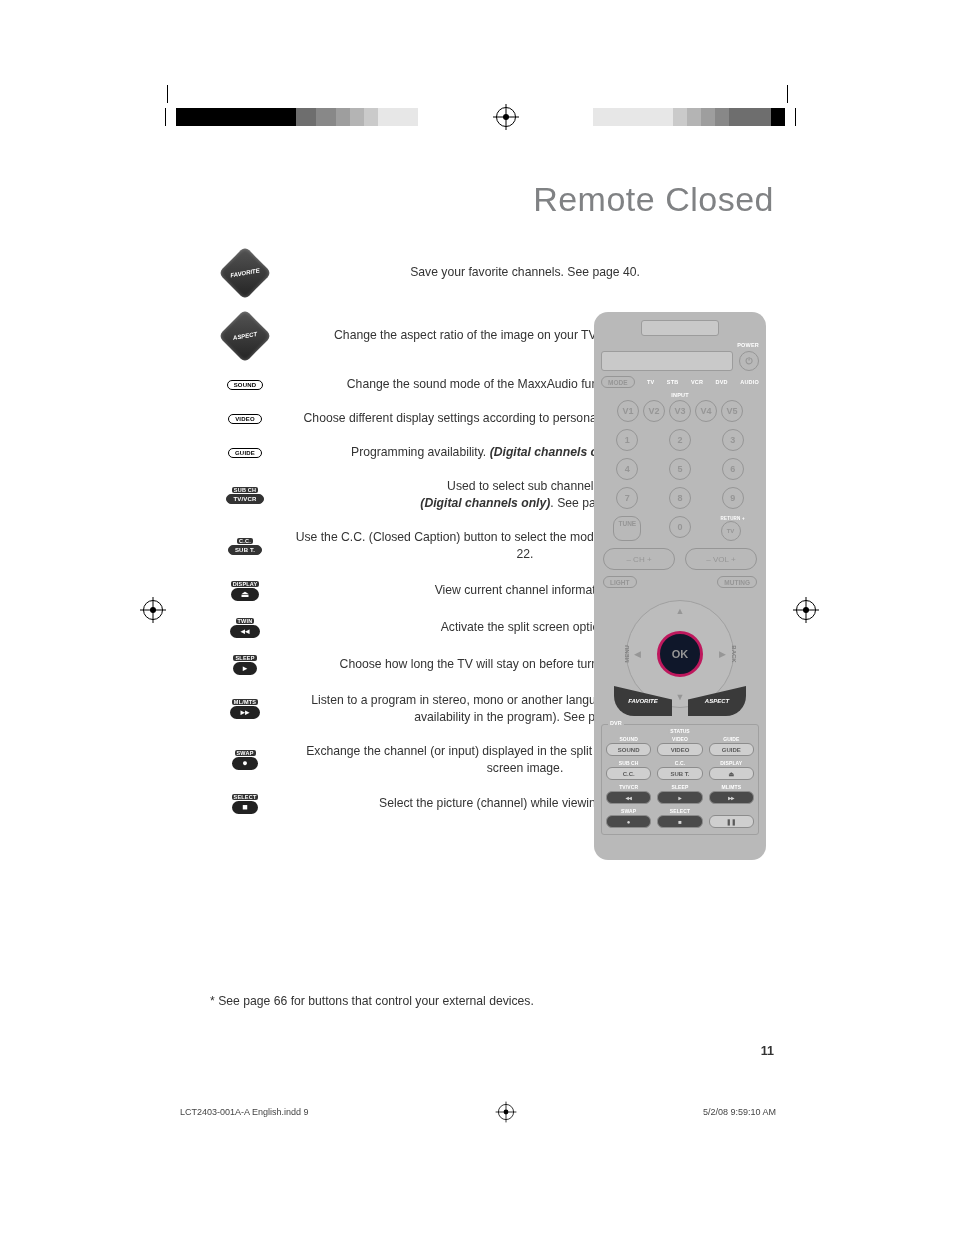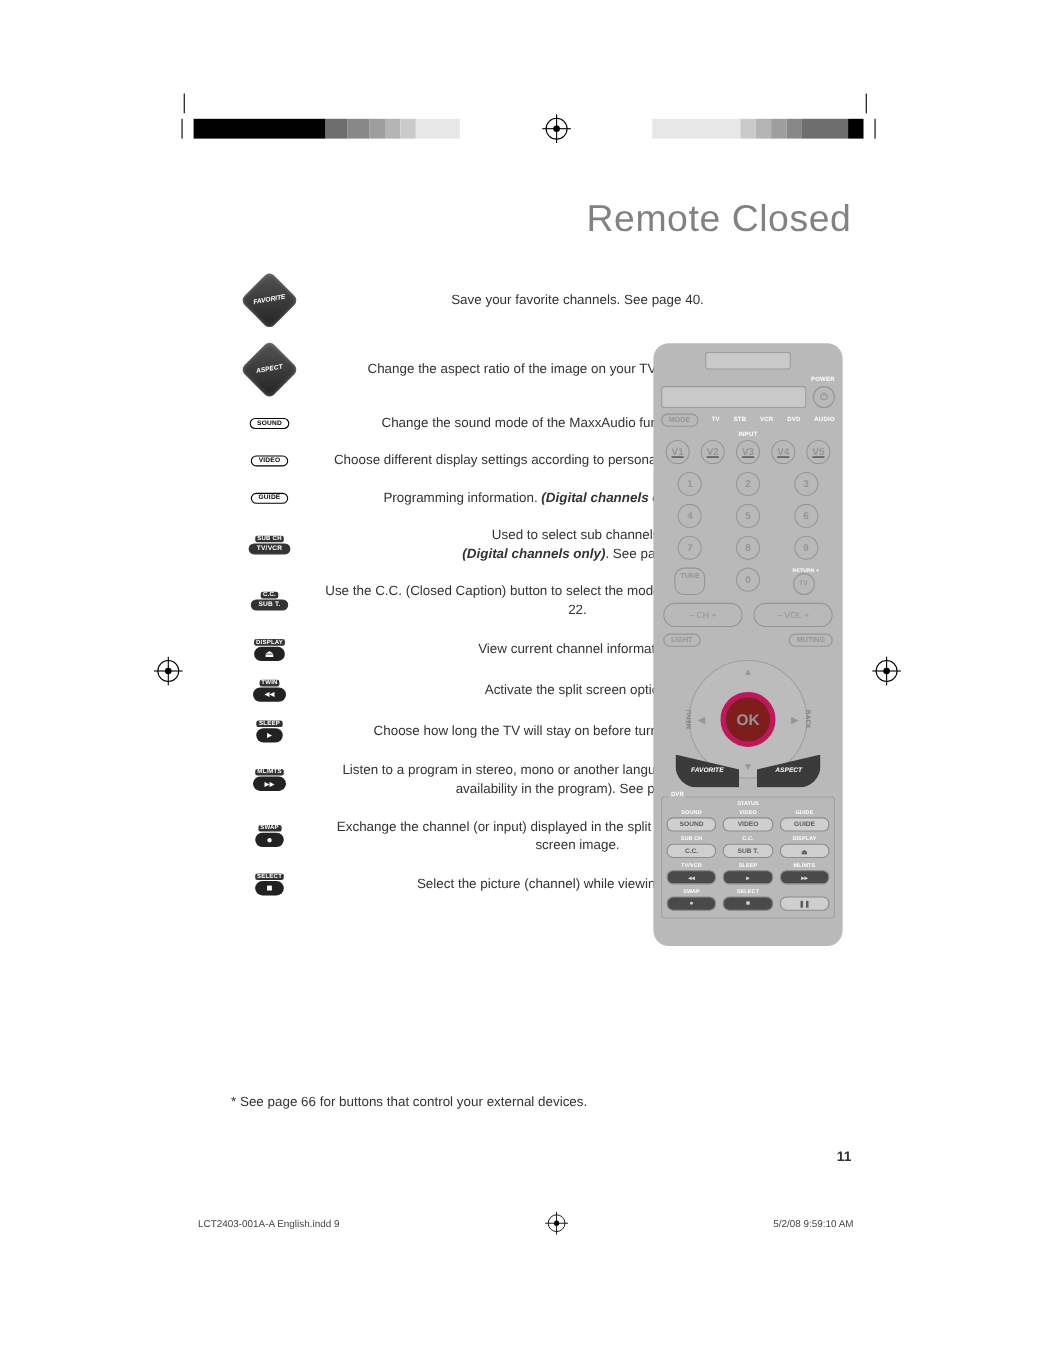--- a/index.html
+++ b/index.html
@@ -138,22 +138,22 @@
   }
   .remote .dpad {
     position:relative; width:120px; height:120px; margin:6px auto;
   }
   .remote .dpad .ring {
     position:absolute; inset:6px; border:1px solid #a0a0a0; border-radius:50%;
     background:#bcbcbc;
   }
   .remote .dpad .ok {
     position:absolute; left:50%; top:50%; width:40px; height:40px; transform:translate(-50%,-50%);
-    border:5px solid #be185d; border-radius:50%; display:flex; align-items:center; justify-content:center;
-    color:#969696; font-size:14px; font-weight:bold; background:#7f1d1d;
+    border:3px solid #be185d; border-radius:50%; display:flex; align-items:center; justify-content:center;
+    color:#969696; font-size:11px; font-weight:bold; background:#0f172a;
   }
   .remote .dpad .side {
     position:absolute; font-size:6px; color:#808080; font-weight:bold; transform-origin:center;
   }
   .remote .dpad .fav, .remote .dpad .asp {
     position:absolute; bottom:-2px; width:58px; height:30px; background:#3a3a3a;
     display:flex; align-items:center; justify-content:center; color:#fff; font-size:6px; font-style:italic; font-weight:bold;
   }
   .remote .dpad .fav { left:-6px; clip-path: polygon(0 0, 100% 45%, 100% 100%, 0 100%); border-bottom-left-radius: 20px; }
   .remote .dpad .asp { right:-6px; clip-path: polygon(0 45%, 100% 0, 100% 100%, 0 100%); border-bottom-right-radius: 20px; }
@@ -260,21 +260,21 @@
     <div class="icon-col">
         <span class="btnlabel">VIDEO</span>
       </div>
     <div class="desc-col">Choose different display settings according to personal preferences.  See page 21.</div>
   </div>
 
   <div class="row">
     <div class="icon-col">
         <span class="btnlabel">GUIDE</span>
       </div>
-    <div class="desc-col"><span>Programming information. </span><span class="bi">(Digital channels only)</span><span>.  See page 21.</span></div>
+    <div class="desc-col"><span>Programming availability. </span><span class="bi">(Digital channels only)</span><span>.  See page 21.</span></div>
   </div>
 
   <div class="row">
     <div class="icon-col">
         <div class="label-stack">
       <span class="top">SUB CH</span>
       <span class="btnlabel" style="background:#333;color:#fff;border-color:#333;">TV/VCR</span>
     </div>
       </div>
     <div class="desc-col"><span style="white-space:pre-line;">Used to select sub channels.
@@ -376,21 +376,21 @@
   </div>
   <div class="rowflex" style="gap:4px; margin-bottom:4px;">
     <span class="pill">MODE</span>
     <span class="lbl">TV</span>
     <span class="lbl">STB</span>
     <span class="lbl">VCR</span>
     <span class="lbl">DVD</span>
     <span class="lbl">AUDIO</span>
   </div>
   <div style="text-align:center;" class="lbl">INPUT</div>
-  <div class="rowflex" style="gap:3px; margin:2px 4px 4px;text-decoration:underline;">
+  <div class="rowflex" style="gap:3px; margin:2px 16px 4px;">
     <div class="circ">V1</div>
     <div class="circ">V2</div>
     <div class="circ">V3</div>
     <div class="circ">V4</div>
     <div class="circ">V5</div>
   </div>
   <div class="numgrid">
     <div class="circ">1</div>
     <div class="circ">2</div>
     <div class="circ">3</div>

